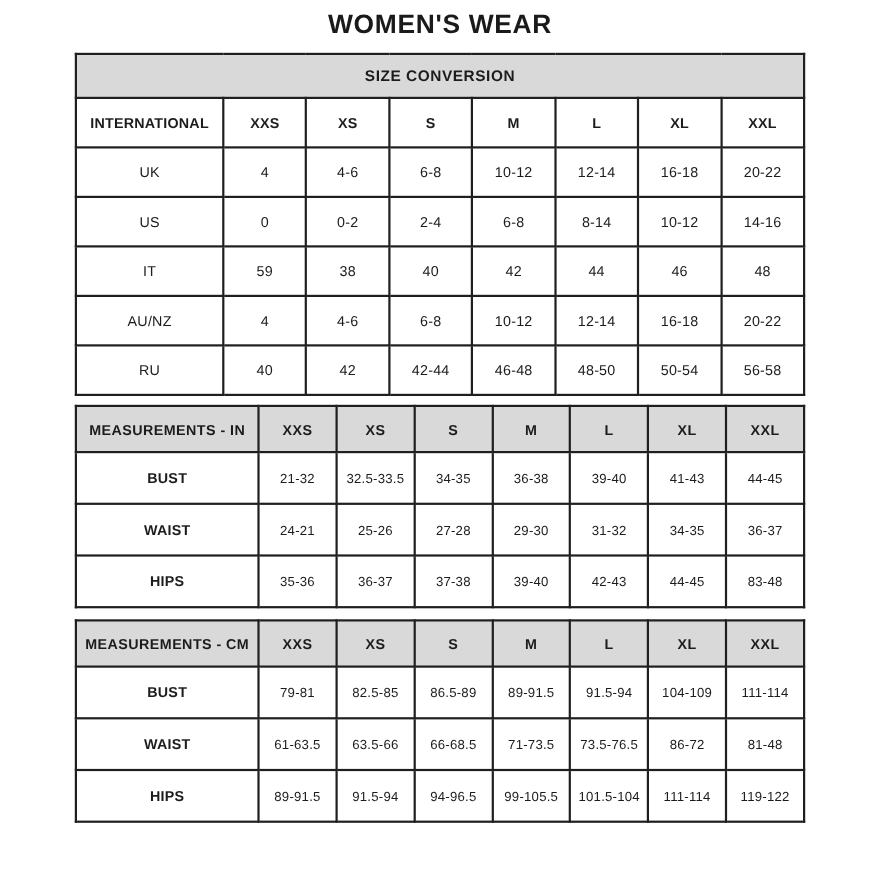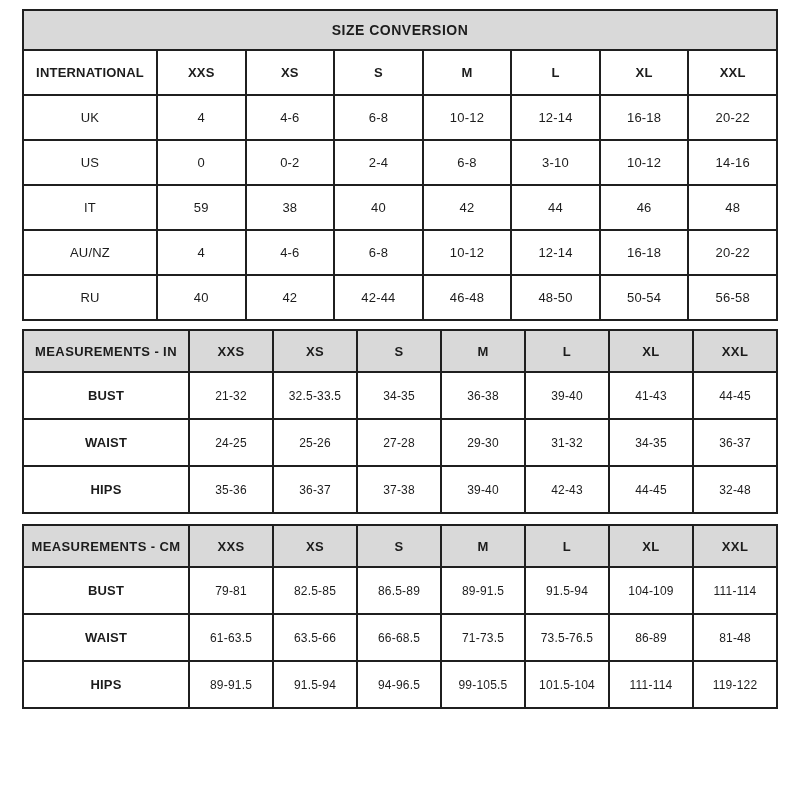--- a/index.html
+++ b/index.html
@@ -22,21 +22,21 @@
   }
   .page-title {
     text-align: center;
     font-size: 24px;
     font-weight: 700;
     letter-spacing: 0.6px;
     margin: 0 0 11px 0;
     color: #1a1a1a;
   }
   table {
-    width: 756px;
+    width: 664px;
     margin: 0 auto;
     border-collapse: collapse;
     table-layout: fixed;
   }
   th, td {
     border: 2px solid #1f1f1f;
     text-align: center;
     vertical-align: middle;
     background: #ffffff;
     font-weight: 500;
@@ -68,20 +68,21 @@
   .meas td { font-size: 12px; }
   .meas tbody th.lbl { font-weight: 600; margin-top: 14px; }
   #t2 { margin-top: 8px; }
   #t3 { margin-top: 10px; border-radius: 29px; }
 </style>
 </head>
 <body>
 
 <div class="page">
 
+  <h1 class="page-title">WOMEN'S WEAR</h1>
 
   <table id="t1">
     <colgroup>
       <col class="label-col">
         <col span="7">
     </colgroup>
     <thead>
       <tr class="band-row">
         <th colspan="8" class="band">SIZE CONVERSION</th>
       </tr>
@@ -106,21 +107,21 @@
           <td>12-14</td>
           <td>16-18</td>
           <td>20-22</td>
         </tr>
         <tr>
           <th class="lbl">US</th>
           <td>0</td>
           <td>0-2</td>
           <td>2-4</td>
           <td>6-8</td>
-          <td>3-10</td>
+          <td>8-14</td>
           <td>10-12</td>
           <td>14-16</td>
         </tr>
         <tr>
           <th class="lbl">IT</th>
           <td>59</td>
           <td>38</td>
           <td>40</td>
           <td>42</td>
           <td>44</td>
@@ -171,37 +172,37 @@
           <td>21-32</td>
           <td>32.5-33.5</td>
           <td>34-35</td>
           <td>36-38</td>
           <td>39-40</td>
           <td>41-43</td>
           <td>44-45</td>
         </tr>
         <tr>
           <th class="lbl">WAIST</th>
-          <td>24-25</td>
+          <td>24-21</td>
           <td>25-26</td>
           <td>27-28</td>
           <td>29-30</td>
           <td>31-32</td>
           <td>34-35</td>
           <td>36-37</td>
         </tr>
         <tr>
           <th class="lbl">HIPS</th>
           <td>35-36</td>
           <td>36-37</td>
           <td>37-38</td>
           <td>39-40</td>
           <td>42-43</td>
           <td>44-45</td>
-          <td>32-48</td>
+          <td>83-48</td>
         </tr>
       </tbody>
   </table>
 
   <table id="t3" class="meas gray-head">
     <colgroup>
       <col class="label-col">
         <col span="7">
     </colgroup>
     <tbody>
@@ -225,21 +226,21 @@
           <td>104-109</td>
           <td>111-114</td>
         </tr>
         <tr>
           <th class="lbl">WAIST</th>
           <td>61-63.5</td>
           <td>63.5-66</td>
           <td>66-68.5</td>
           <td>71-73.5</td>
           <td>73.5-76.5</td>
-          <td>86-89</td>
+          <td>86-72</td>
           <td>81-48</td>
         </tr>
         <tr>
           <th class="lbl">HIPS</th>
           <td>89-91.5</td>
           <td>91.5-94</td>
           <td>94-96.5</td>
           <td>99-105.5</td>
           <td>101.5-104</td>
           <td>111-114</td>

